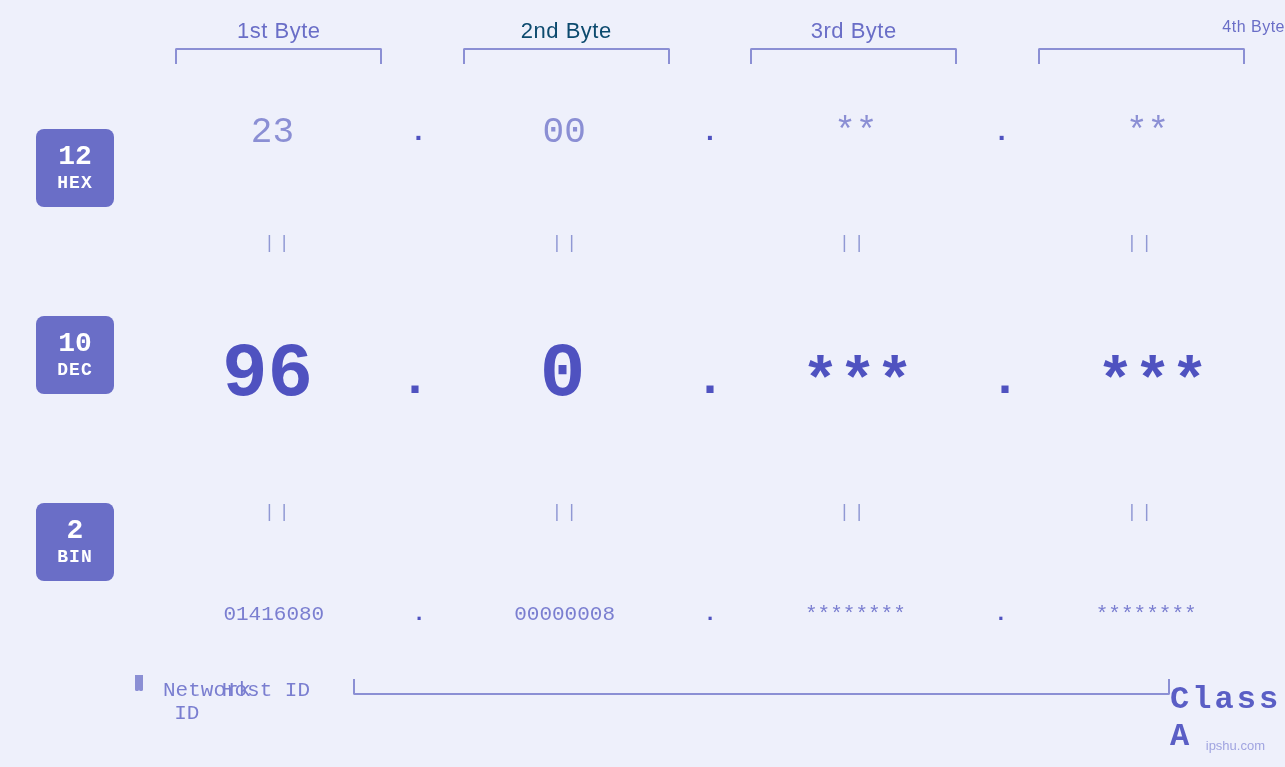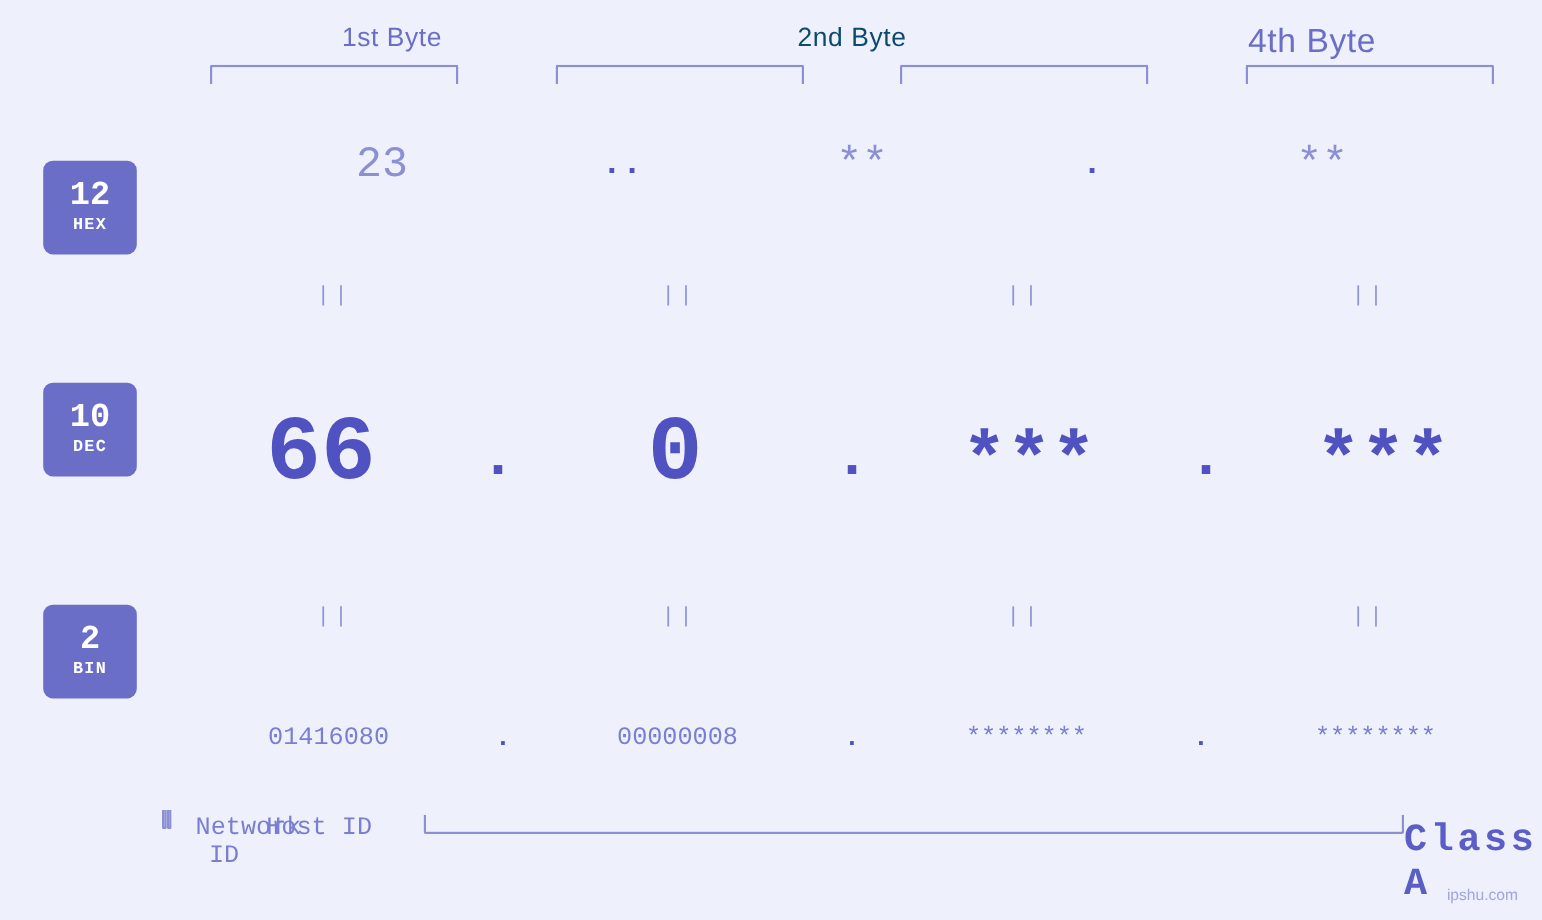--- a/index.html
+++ b/index.html
@@ -35,21 +35,21 @@
       color: white;
     }
 
     .base-number {
       font-size: 28px;
       font-weight: bold;
       line-height: 1.1;
     }
 
     .base-label {
-      font-size: 14px;
+      font-size: 18px;
       font-weight: 600;
       letter-spacing: 1px;
     }
 
     
     .layout {
       display: flex;
       flex-direction: column;
       width: 1285px;
       height: 767px;
@@ -58,21 +58,22 @@
   </style>
 </head>
 <body>
 
 <div class="layout">
 
   <div style="display:flex; flex-direction:column; margin-left:135px; margin-top:18px;">
     <div style="display:flex;">
       <div class="byte-header" style="flex:1; text-align:center; color:#6a6ec7; font-size:22px; font-family:Arial,sans-serif;">1st Byte</div>
       <div class="byte-header" style="flex:1; text-align:center; color:#0c4a6e; font-size:22px; font-family:Arial,sans-serif;">2nd Byte</div>
-      <div class="byte-header" style="flex:1; text-align:center; color:#6a6ec7; font-size:28px; font-family:Arial,sans-serif;">4th Byte</div>
+      <div class="byte-header" style="flex:1; text-align:center; color:#6a6ec7; font-size:22px; font-family:Arial,sans-serif;">3rd Byte</div>
+      <div class="byte-header" style="flex:1; text-align:right; color:#6a6ec7; font-size:16px; font-family:Arial,sans-serif;">4th Byte</div>
     </div>
 
     <div style="display:flex; margin-top:4px;">
       <div style="flex:1; display:flex; justify-content:center;">
         <div style="width:72%; height:16px; border:2px solid #8b8fd4; border-bottom:none; border-radius:2px 2px 0 0;"></div>
       </div>
       <div style="flex:1; display:flex; justify-content:center;">
         <div style="width:72%; height:16px; border:2px solid #8b8fd4; border-bottom:none; border-radius:2px 2px 0 0;"></div>
       </div>
       <div style="flex:1; display:flex; justify-content:center;">
@@ -102,20 +103,23 @@
     </div>
 
     <div style="flex:1; display:flex; flex-direction:column; justify-content:space-around; padding:8px 0;">
 
       <div>
         <div style="display:flex; align-items:center;">
           <div style="flex:1; text-align:center;">
             <span style="font-size:36px; color:#8b8fd4; font-family:'Courier New',monospace;">23</span>
           </div>
           <span style="font-size:28px; color:#4f52c0; font-weight:bold; padding-bottom:0;">.</span>
+          <div style="flex:1; text-align:center;">
+            <span style="font-size:36px; color:#8b8fd4; font-family:'Courier New',monospace;">00</span>
+          </div>
           <span style="font-size:28px; color:#4f52c0; font-weight:bold;">.</span>
           <div style="flex:1; text-align:center;">
             <span style="font-size:36px; color:#8b8fd4; font-family:'Courier New',monospace;">**</span>
           </div>
           <span style="font-size:28px; color:#4f52c0; font-weight:bold;">.</span>
           <div style="flex:1; text-align:center;">
             <span style="font-size:36px; color:#8b8fd4; font-family:'Courier New',monospace;">**</span>
           </div>
         </div>
       </div>
@@ -123,21 +127,21 @@
       <div style="display:flex;">
         <div style="flex:1; text-align:center; color:#9098d4; font-size:18px; letter-spacing:4px;">||</div>
         <div style="flex:1; text-align:center; color:#9098d4; font-size:18px; letter-spacing:4px;">||</div>
         <div style="flex:1; text-align:center; color:#9098d4; font-size:18px; letter-spacing:4px;">||</div>
         <div style="flex:1; text-align:center; color:#9098d4; font-size:18px; letter-spacing:4px;">||</div>
       </div>
 
       <div>
         <div style="display:flex; align-items:flex-end; padding-bottom:4px;">
           <div style="flex:1; text-align:center;">
-            <span style="font-size:76px; color:#4f52c0; font-weight:bold; font-family:'Courier New',monospace;">66</span>
+            <span style="font-size:76px; color:#4f52c0; font-weight:bold; font-family:'Courier New',monospace;">96</span>
           </div>
           <span style="font-size:50px; color:#4f52c0; font-weight:bold; padding-bottom:10px;">.</span>
           <div style="flex:1; text-align:center;">
             <span style="font-size:76px; color:#4f52c0; font-weight:bold; font-family:'Courier New',monospace;">0</span>
           </div>
           <span style="font-size:50px; color:#4f52c0; font-weight:bold; padding-bottom:10px;">.</span>
           <div style="flex:1; text-align:center;">
             <span style="font-size:62px; color:#4f52c0; font-weight:bold; font-family:'Courier New',monospace;">***</span>
           </div>
           <span style="font-size:50px; color:#4f52c0; font-weight:bold; padding-bottom:10px;">.</span>

